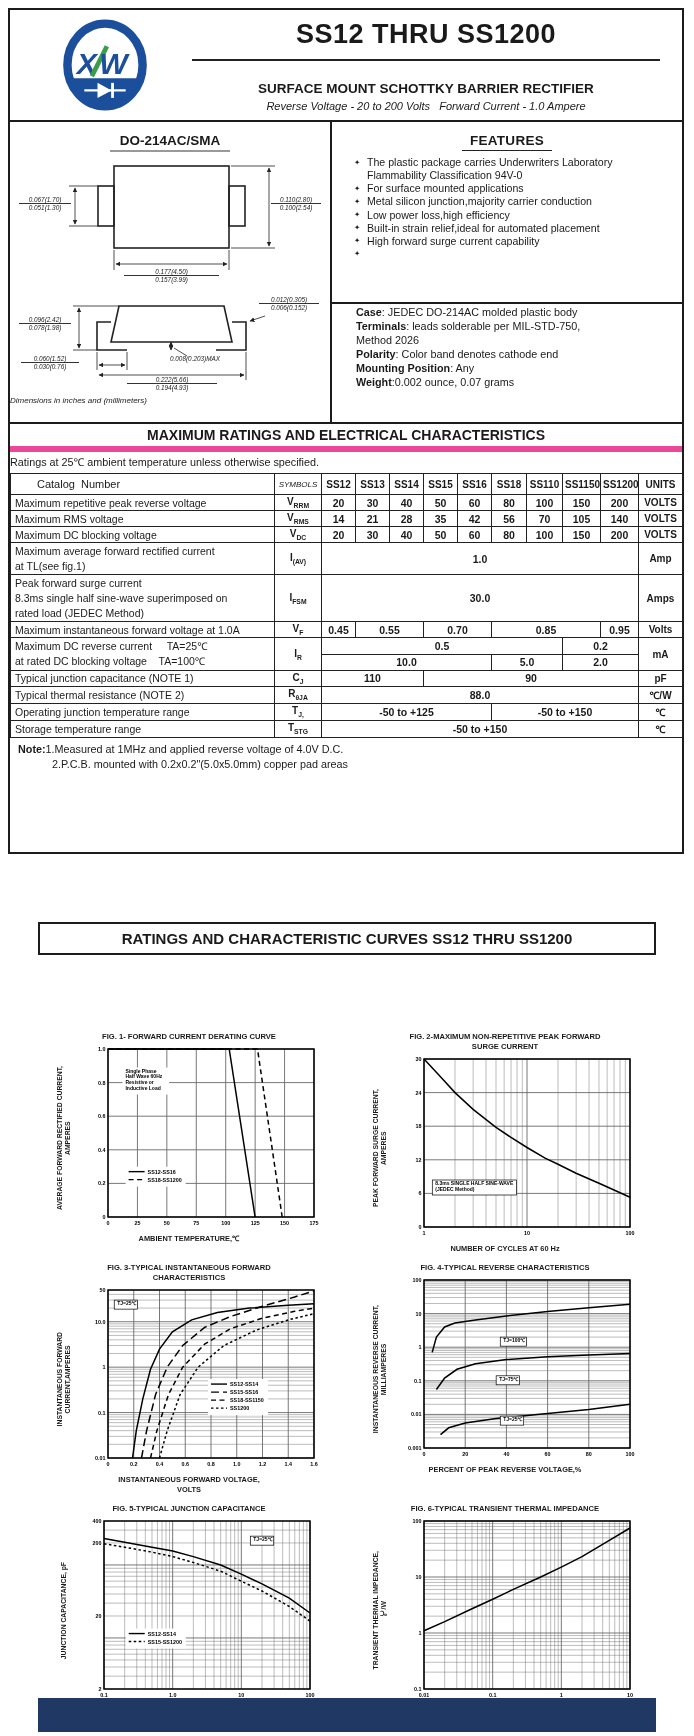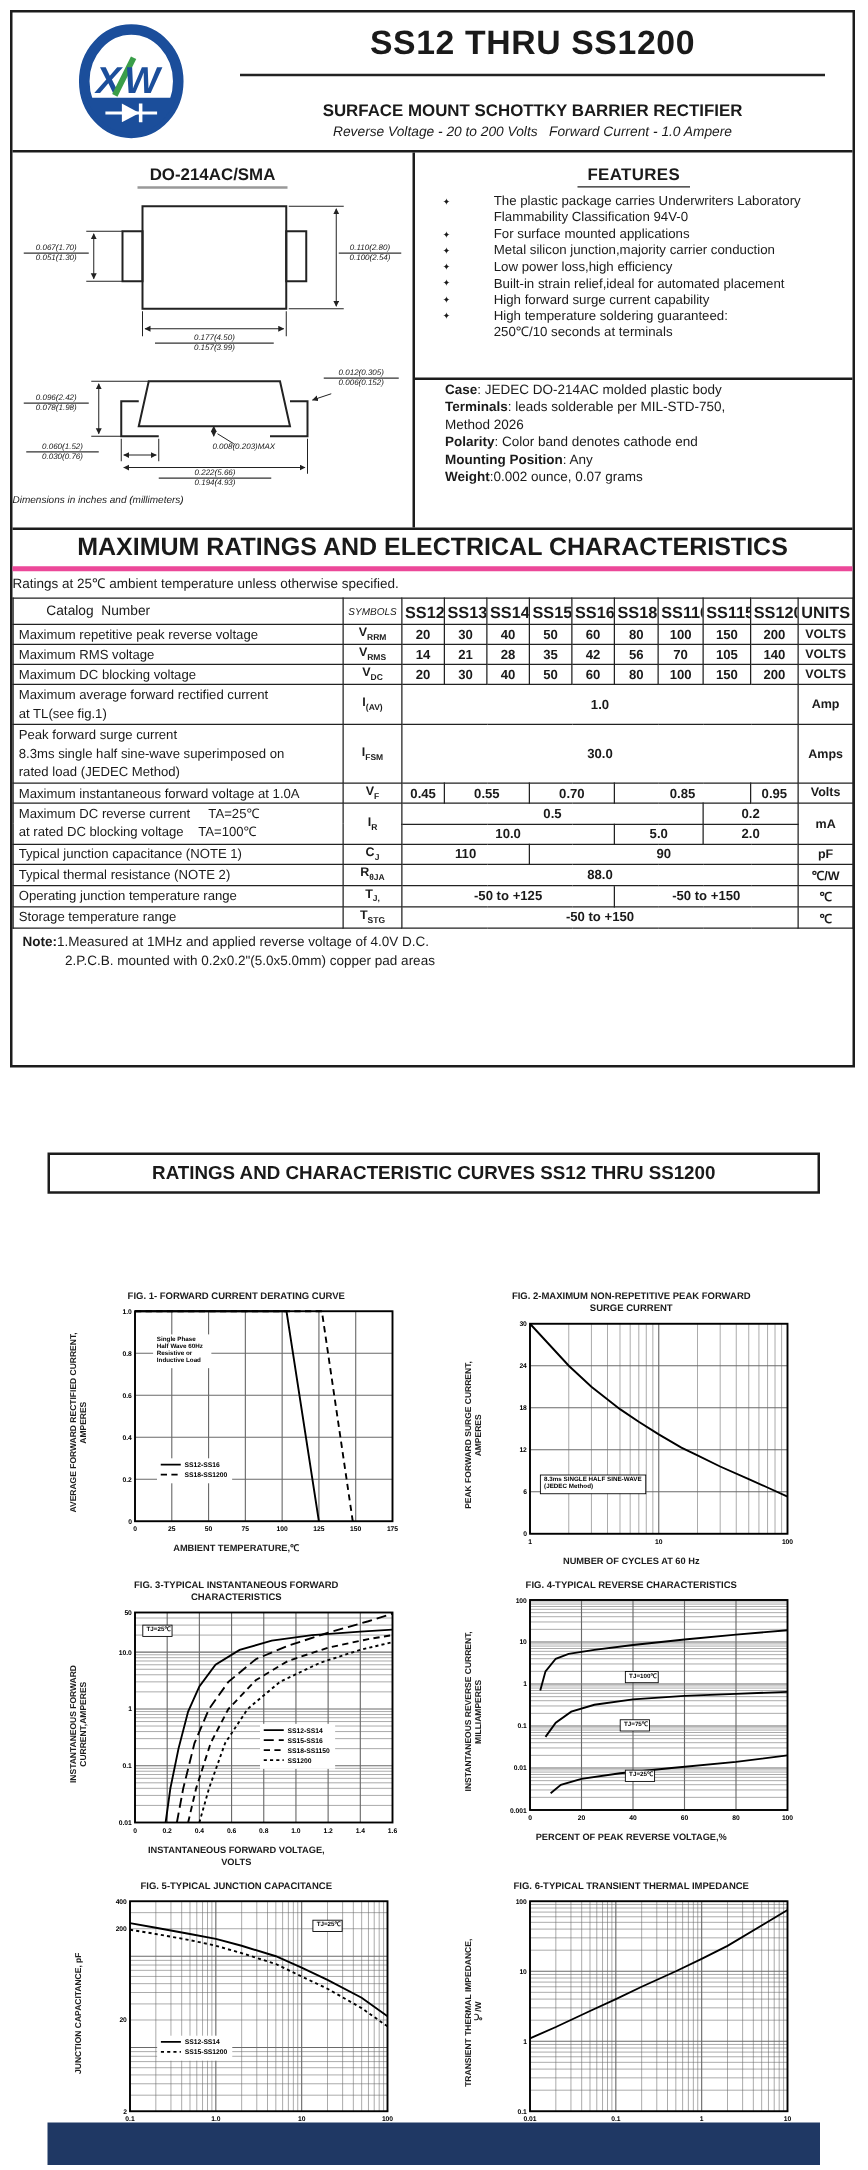--- a/index.html
+++ b/index.html
@@ -21,45 +21,45 @@
   .content{display:flex;height:300px;}
   .pkgcol{width:322px;border-right:2px solid #1c1c1c;box-sizing:border-box;}
   .featcol{flex:1;display:flex;flex-direction:column;}
   .sec-title{text-align:center;margin:9px 12px 5px;}
   .sec-title span{display:inline-block;font-weight:bold;font-size:13.5px;
     border-bottom:1.5px solid #222;padding:0 8px 2px;letter-spacing:.3px;}
   .features{height:180px;box-sizing:border-box;}
   .feat-list{margin:1px 8px 0 22px;font-size:10.6px;line-height:1.24;}
   .feat{display:flex;}
   .blt{width:13px;flex:none;font-size:7.5px;padding-top:1.5px;}
-  .ftxt{white-space:pre-line;margin-left:28px;}
+  .ftxt{white-space:pre-line;}
   .mech{border-top:2px solid #1c1c1c;flex:1;}
   .mech-lines{padding:1px 8px 0 24px;font-size:10.8px;line-height:1.3;}
   
   .pkg-title{text-align:center;margin:9px 0 2px;}
   .pkg-title span{display:inline-block;font-weight:bold;font-size:13.5px;
     border-bottom:2px solid #999;padding:0 10px 2px;}
   .pkg-draw{position:relative;width:302px;height:240px;margin:0 auto;}
   .pkg-draw svg{position:absolute;left:0;top:0;}
   .dim{position:absolute;font-size:6.4px;font-style:italic;text-align:center;line-height:1.15;}
   .dim .t{display:block;border-bottom:.8px solid #333;padding:0 2px;}
   .dim .b{display:block;padding:0 2px;}
   .dim.single .t{border-bottom:none;}
   .pkg-caption{text-align:left;font-style:italic;font-size:8px;margin-top:2px;}
   
-  .ratings-banner{border-top:2px solid #1c1c1c;border-bottom:4px solid #ec4899;
-    text-align:center;font-weight:bold;font-size:20px;padding:3px 0;}
+  .ratings-banner{border-top:2px solid #1c1c1c;border-bottom:6px solid #ec4899;
+    text-align:center;font-weight:bold;font-size:14px;padding:3px 0;}
   .conds{font-size:10.8px;padding:3px 0 4px;line-height:1.3;}
   table.ratings{border-collapse:collapse;table-layout:fixed;width:100%;font-size:10.5px;}
   table.ratings td{border:1px solid #222;text-align:center;padding:1px 2px;
     overflow:hidden;vertical-align:middle;}
   td.p{text-align:left !important;padding:1px 4px !important;}
   td.p div{white-space:pre-wrap;line-height:1.4;}
   td.ph{text-align:left !important;padding:4px 4px 4px 26px !important;font-size:11px;}
-  td.h{font-weight:bold;font-size:13px;}
+  td.h{font-weight:bold;font-size:10px;}
   td.symh{font-style:italic;font-size:8px;}
   td.sym{font-weight:bold;font-size:10px;}
   td.sym sub{font-size:6.8px;}
   td.v{font-weight:bold;}
   td.u{font-weight:bold;font-size:10px;}
   .notes{font-size:10.8px;padding:4px 8px;line-height:1.45;}
   .note2{padding-left:34px;}
   
   #page2-banner{position:absolute;left:38px;top:922px;width:618px;box-sizing:border-box;
     border:2px solid #1c1c1c;text-align:center;font-weight:bold;font-size:15px;padding:6px 0;}
@@ -208,22 +208,20 @@
             <div class="feat">
               <span class="blt">✦</span>
               <span class="ftxt">Built-in strain relief,ideal for automated placement</span>
             </div>
             <div class="feat">
               <span class="blt">✦</span>
               <span class="ftxt">High forward surge current capability</span>
             </div>
             <div class="feat">
               <span class="blt">✦</span>
-              <span class="ftxt">High temperature soldering guaranteed:
-250℃/10 seconds at terminals</span>
             </div>
           </div>
       </div>
       <div class="mech">
         <div class="mech-lines" id="mech-lines">
             <div><b>Case</b>: JEDEC DO-214AC molded plastic body</div>
             <div><b>Terminals</b>: leads solderable per MIL-STD-750,</div>
             <div>Method 2026</div>
             <div><b>Polarity</b>: Color band denotes cathode end</div>
             <div><b>Mounting Position</b>: Any</div>

